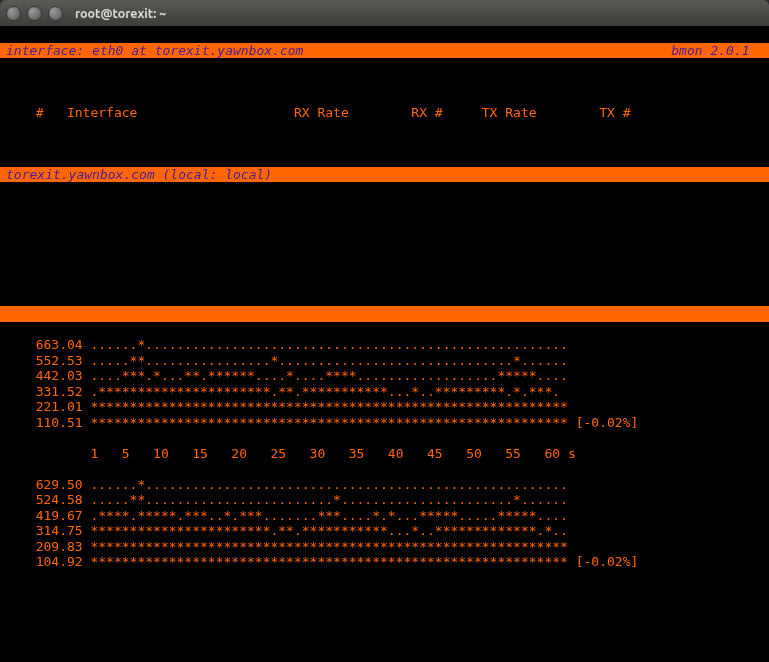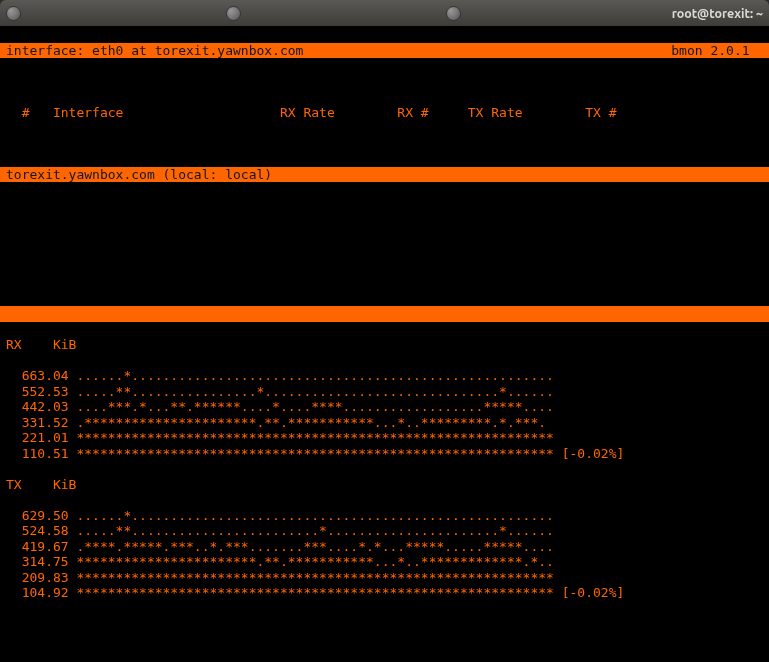--- a/index.html
+++ b/index.html
@@ -13,21 +13,20 @@
     overflow: hidden;
   }
   .titlebar {
     background: linear-gradient(to bottom, #5a5955, #3d3c38);
     height: 26px;
     display: flex;
     align-items: center;
     padding: 0 6px;
     gap: 6px;
     border-radius: 6px 6px 0 0;
-    justify-content: space-between;
   }
   .window-btn {
     width: 15px; height: 15px;
     border-radius: 50%;
     background: radial-gradient(circle at 30% 30%, #999, #555);
     border: 1px solid #333;
   }
   .window-title {
     color: #dcdad5;
     font-family: Ubuntu, sans-serif;
@@ -35,22 +34,22 @@
     font-size: 12.5px;
     margin-left: 6px;
   }
   .terminal {
     background: #000;
     padding: 1px 0 0 0;
     height: calc(100% - 26px);
     line-height: 15.5px;
     white-space: pre;
   }
-  .row { display: block; padding: 0 6px; }
-  .inv-row { background: #ff6600; color: #0f172a; display:block; padding: 0 6px; }
+  .row { display: block; padding: 0 20px; }
+  .inv-row { background: #ff6600; color: #4c1d95; display:block; padding: 0 6px; font-style: italic; }
   .sel-num { background: #ff6600; color: #000; display:inline-block; text-align:center; }
 </style>
 </head>
 <body>
 
 <div class="titlebar">
   <div class="window-btn"></div>
   <div class="window-btn"></div>
   <div class="window-btn"></div>
   <div class="window-title">root@torexit: ~</div>
@@ -60,21 +59,20 @@
 <span class="inv-row"><span>interface: eth0 at torexit.yawnbox.com</span><span id="hdr-pad">                                               </span><span>bmon 2.0.1</span></span>
 <span class="row"> </span>
 <span class="row" id="colhdr">  #   Interface                    RX Rate        RX #     TX Rate        TX #</span>
 <span class="row"> </span>
 <span class="inv-row">torexit.yawnbox.com (local: local)</span>
 <div id="iface-list"></div>
 <span class="row"> </span>
 <span class="row"> </span>
 <span class="row"> </span>
 <span class="inv-row"> </span>
-<span class="row">RX    KiB</span>
 <div id="rx-chart"><span class="row">  663.04 ......*......................................................</span><span class="row">  552.53 .....**................*..............................*......</span><span class="row">  442.03 ....***.*...**.******....*....****..................*****....</span><span class="row">  331.52 .**********************.**.***********...*..*********.*.***.</span><span class="row">  221.01 *************************************************************</span><span class="row">  110.51 ************************************************************* [-0.02%]</span></div>
-<span class="row">TX    KiB</span>
+<span class="row">      <span>   1   5   10   15   20   25   30   35   40   45   50   55   60 s</span></span>
 <div id="tx-chart"><span class="row">  629.50 ......*......................................................</span><span class="row">  524.58 .....**........................*......................*......</span><span class="row">  419.67 .****.*****.***..*.***.......***....*.*...*****.....*****....</span><span class="row">  314.75 ***********************.**.***********...*..*************.*..</span><span class="row">  209.83 *************************************************************</span><span class="row">  104.92 ************************************************************* [-0.02%]</span></div>
 
 
 
 
 </div>
 
 </body></html>

